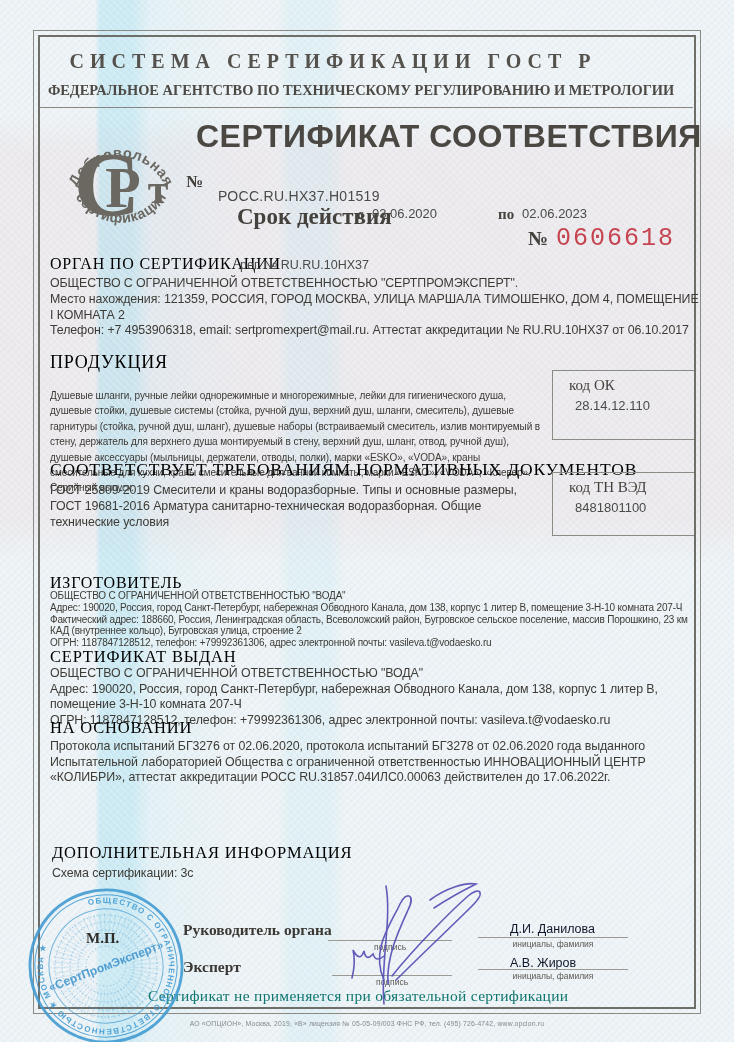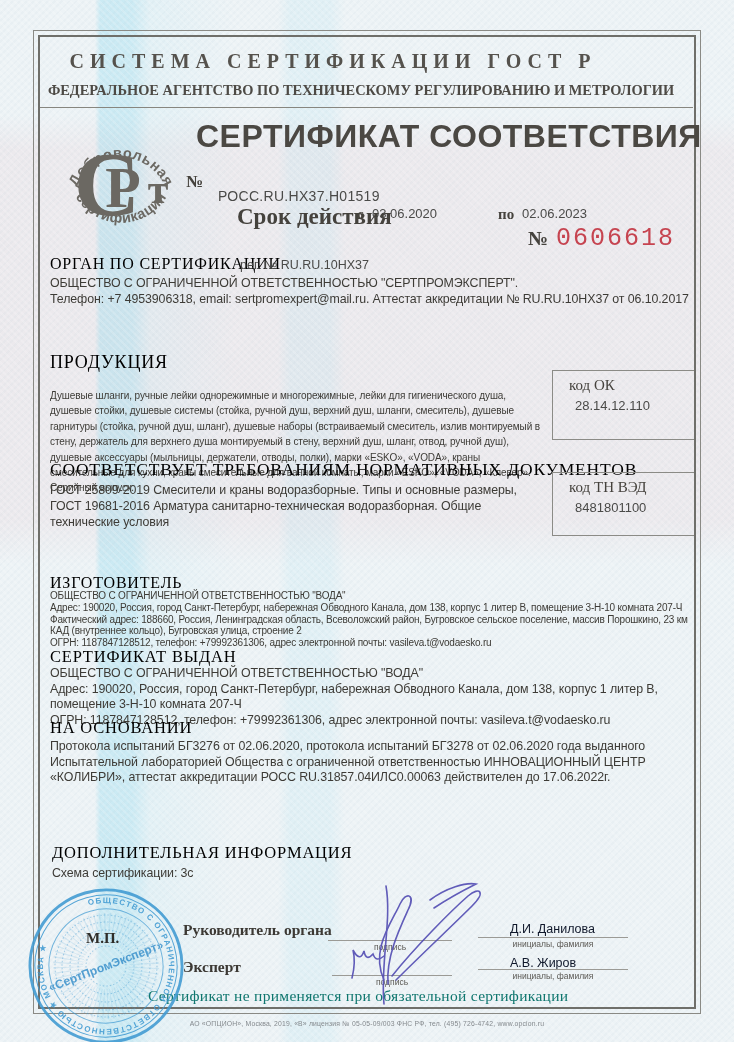--- a/index.html
+++ b/index.html
@@ -122,20 +122,21 @@
 <div class="abs no-label validity-to-label">по</div>
 <div class="abs validity-to">02.06.2023</div>
 
 <div class="abs no-label blank-no-label">№</div>
 <div class="abs blank-no-value">0606618</div>
 
 <div class="abs sec-h org-h">ОРГАН ПО СЕРТИФИКАЦИИ</div>
 <div class="abs org-reg">рег. № RU.RU.10НХ37</div>
 <div class="abs org-lines body-txt">
   <div>ОБЩЕСТВО С ОГРАНИЧЕННОЙ ОТВЕТСТВЕННОСТЬЮ "СЕРТПРОМЭКСПЕРТ".</div>
+  <div>Место нахождения: 121359, РОССИЯ, ГОРОД МОСКВА, УЛИЦА МАРШАЛА ТИМОШЕНКО, ДОМ 4, ПОМЕЩЕНИЕ I КОМНАТА 2</div>
   <div>Телефон: +7 4953906318, email: sertpromexpert@mail.ru. Аттестат аккредитации № RU.RU.10НХ37 от 06.10.2017</div>
 </div>
 
 <div class="abs sec-h prod-h">ПРОДУКЦИЯ</div>
 <div class="abs prod-txt body-txt">Душевые шланги, ручные лейки однорежимные и многорежимные, лейки для гигиенического душа, душевые стойки, душевые системы (стойка, ручной душ, верхний душ, шланги, смеситель), душевые гарнитуры (стойка, ручной душ, шланг), душевые наборы (встраиваемый смеситель, излив монтируемый в стену, держатель для верхнего душа монтируемый в стену, верхний душ, шланг, отвод, ручной душ), душевые аксессуары (мыльницы, держатели, отводы, полки), марки «ESKO», «VODA», краны смесительные для кухни, краны смесительные для ванной комнаты, марки «ESKO»,  «VODA», «Клевер». Серийный выпуск.</div>
 <div class="abs code-box code-ok-box">
   <div class="code-label">код ОК</div>
   <div class="code-value">28.14.12.110</div>
 </div>
 

